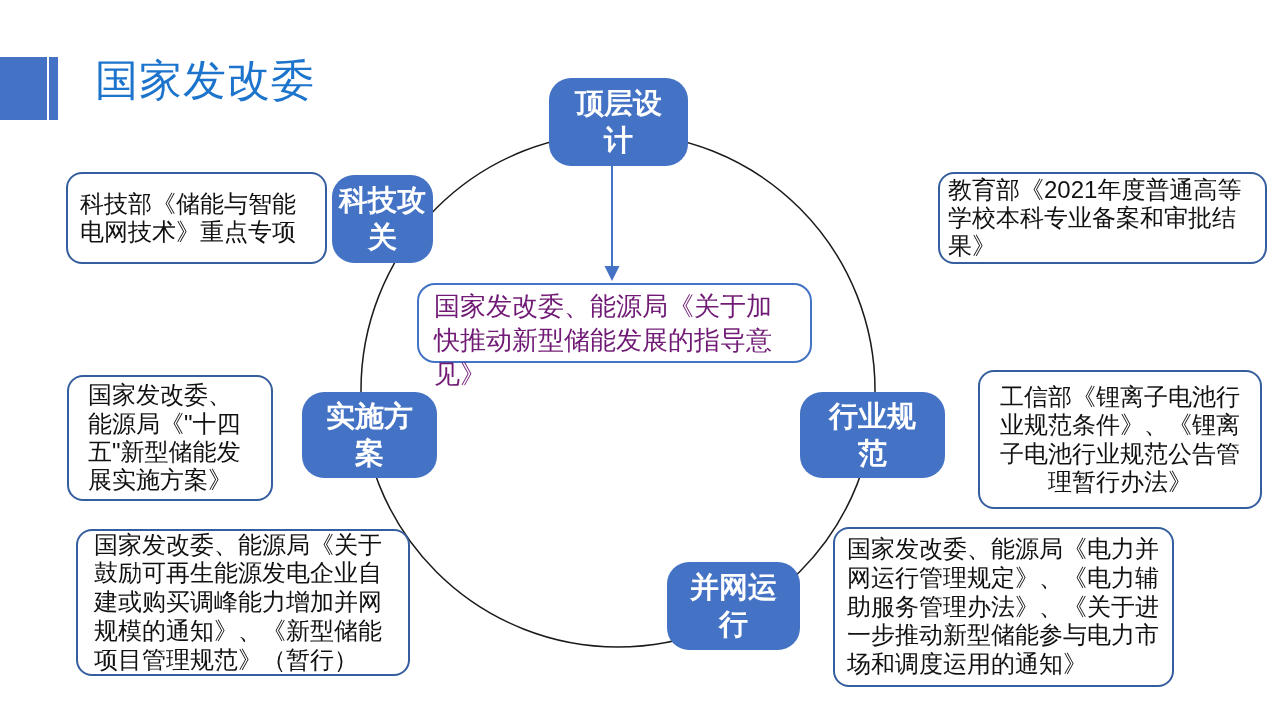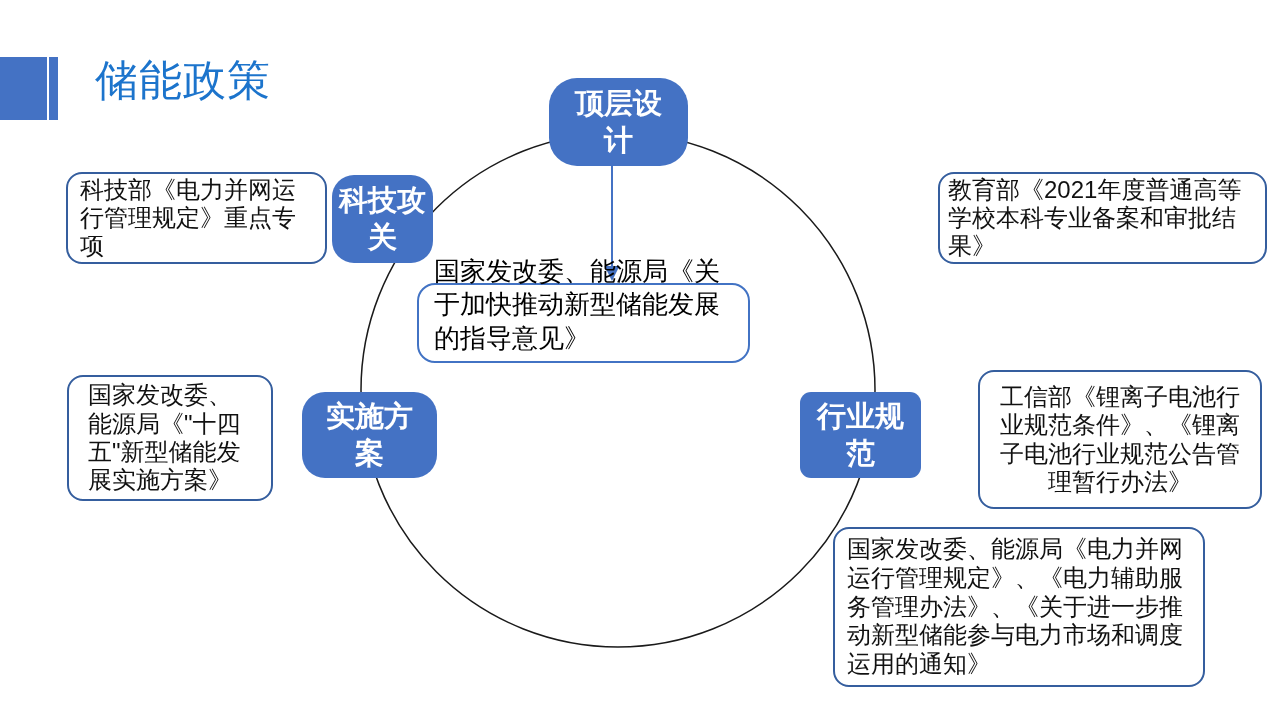--- a/index.html
+++ b/index.html
@@ -47,71 +47,71 @@
     color: #ffffff;
     font-weight: bold;
     font-size: 29px;
     line-height: 1.28;
     display: flex;
     align-items: center;
     justify-content: center;
     text-align: center;
     white-space: pre-line;
   }
-  .node-top          { left: 549px; top:  78px; width: 139px; height: 88px; border-radius: 28px; }
+  .node-top          { left: 549px; top:  78px; width: 139px; height: 88px; }
   .node-top-right    { left: 749px; top: 175px; width: 138px; height: 87px; }
   .node-top-left     { left: 332px; top: 175px; width: 101px; height: 88px; }
-  .node-right        { left: 800px; top: 392px; width: 121px; height: 86px; border-radius: 11px; }
-  .node-left         { left: 302px; top: 392px; width: 135px; height: 86px; border-radius: 23px; }
+  .node-right        { left: 800px; top: 392px; width: 145px; height: 86px; }
+  .node-left         { left: 302px; top: 392px; width: 135px; height: 86px; }
   .node-bottom-right { left: 667px; top: 562px; width: 133px; height: 88px; }
   .node-bottom-left  { left: 438px; top: 563px; width: 139px; height: 87px; }
 
   
   .center-box {
     position: absolute;
-    left: 417px; top: 283px; width: 333px; height: 80px;
+    left: 417px; top: 283px; width: 395px; height: 80px;
     background: #ffffff;
     border: 2.5px solid #4273C4;
     border-radius: 18px;
     padding: 5px 15px;
     font-size: 26px;
     line-height: 1.3;
-    color: #000000;
+    color: #701a75;
     display: flex;
-    align-items: flex-end;
+    align-items: flex-start;
   }
 
   
   .callout {
     position: absolute;
     background: #ffffff;
     border: 2.5px solid #355E9E;
     border-radius: 16px;
     color: #111;
     font-size: 24px;
     line-height: 1.18;
     padding: 8px 12px;
     display: flex;
     align-items: center;
   }
   .callout-top-left     { left:  66px; top: 172px; width: 261px; height: 92px; }
   .callout-top-right    { left: 938px; top: 172px; width: 329px; height: 92px; padding-left: 8px; }
   .callout-right        { left: 978px; top: 370px; width: 284px; height: 139px; text-align: center; }
-  .callout-bottom-right { left: 833px; top: 527px; width: 372px; height: 160px; line-height: 1.2; }
+  .callout-bottom-right { left: 833px; top: 527px; width: 341px; height: 160px; line-height: 1.2; }
   .callout-bottom-left  { left:  76px; top: 529px; width: 334px; height: 147px; padding: 6px 16px; line-height: 1.2; }
   .callout-left         { left:  67px; top: 375px; width: 206px; height: 126px; padding: 6px 19px; }
 </style>
 </head>
 <body>
 
 <div class="slide">
 
   <div class="title-square"></div>
   <div class="title-accent-bar"></div>
-  <h1 class="slide-title">储能政策</h1>
+  <h1 class="slide-title">国家发改委</h1>
 
   <svg class="connector-layer" width="1280" height="720" viewBox="0 0 1280 720">
     <circle cx="618" cy="390" r="257" fill="none" stroke="#1A1A1A" stroke-width="1.5"></circle>
     <line x1="612" y1="166" x2="612" y2="268" stroke="#4472C4" stroke-width="2"></line>
     <polygon points="612,281 604.5,266 619.5,266" fill="#4472C4"></polygon>
   </svg>
 
   <div class="node node-top">
     <span>顶层设
 计</span>
@@ -120,34 +120,41 @@
     <span>科技攻关</span>
   </div>
   <div class="node node-right">
     <span>行业规
 范</span>
   </div>
   <div class="node node-left">
     <span>实施方
 案</span>
   </div>
+  <div class="node node-bottom-right">
+    <span>并网运
+行</span>
+  </div>
 
   <div class="center-box">
     <span>国家发改委、能源局《关于加快推动新型储能发展的指导意见》</span>
   </div>
 
   <div class="callout callout-top-left">
-    <span>科技部《电力并网运行管理规定》重点专项</span>
+    <span>科技部《储能与智能电网技术》重点专项</span>
   </div>
   <div class="callout callout-top-right">
     <span>教育部《2021年度普通高等学校本科专业备案和审批结果》</span>
   </div>
   <div class="callout callout-right">
     <span>工信部《锂离子电池行业规范条件》、《锂离子电池行业规范公告管理暂行办法》</span>
   </div>
   <div class="callout callout-bottom-right">
     <span>国家发改委、能源局《电力并网运行管理规定》、《电力辅助服务管理办法》、《关于进一步推动新型储能参与电力市场和调度运用的通知》</span>
   </div>
+  <div class="callout callout-bottom-left">
+    <span>国家发改委、能源局《关于鼓励可再生能源发电企业自建或购买调峰能力增加并网规模的通知》、《新型储能项目管理规范》（暂行）</span>
+  </div>
   <div class="callout callout-left">
     <span>国家发改委、能源局《"十四五"新型储能发展实施方案》</span>
   </div>
 
 </div>
 
 </body></html>

